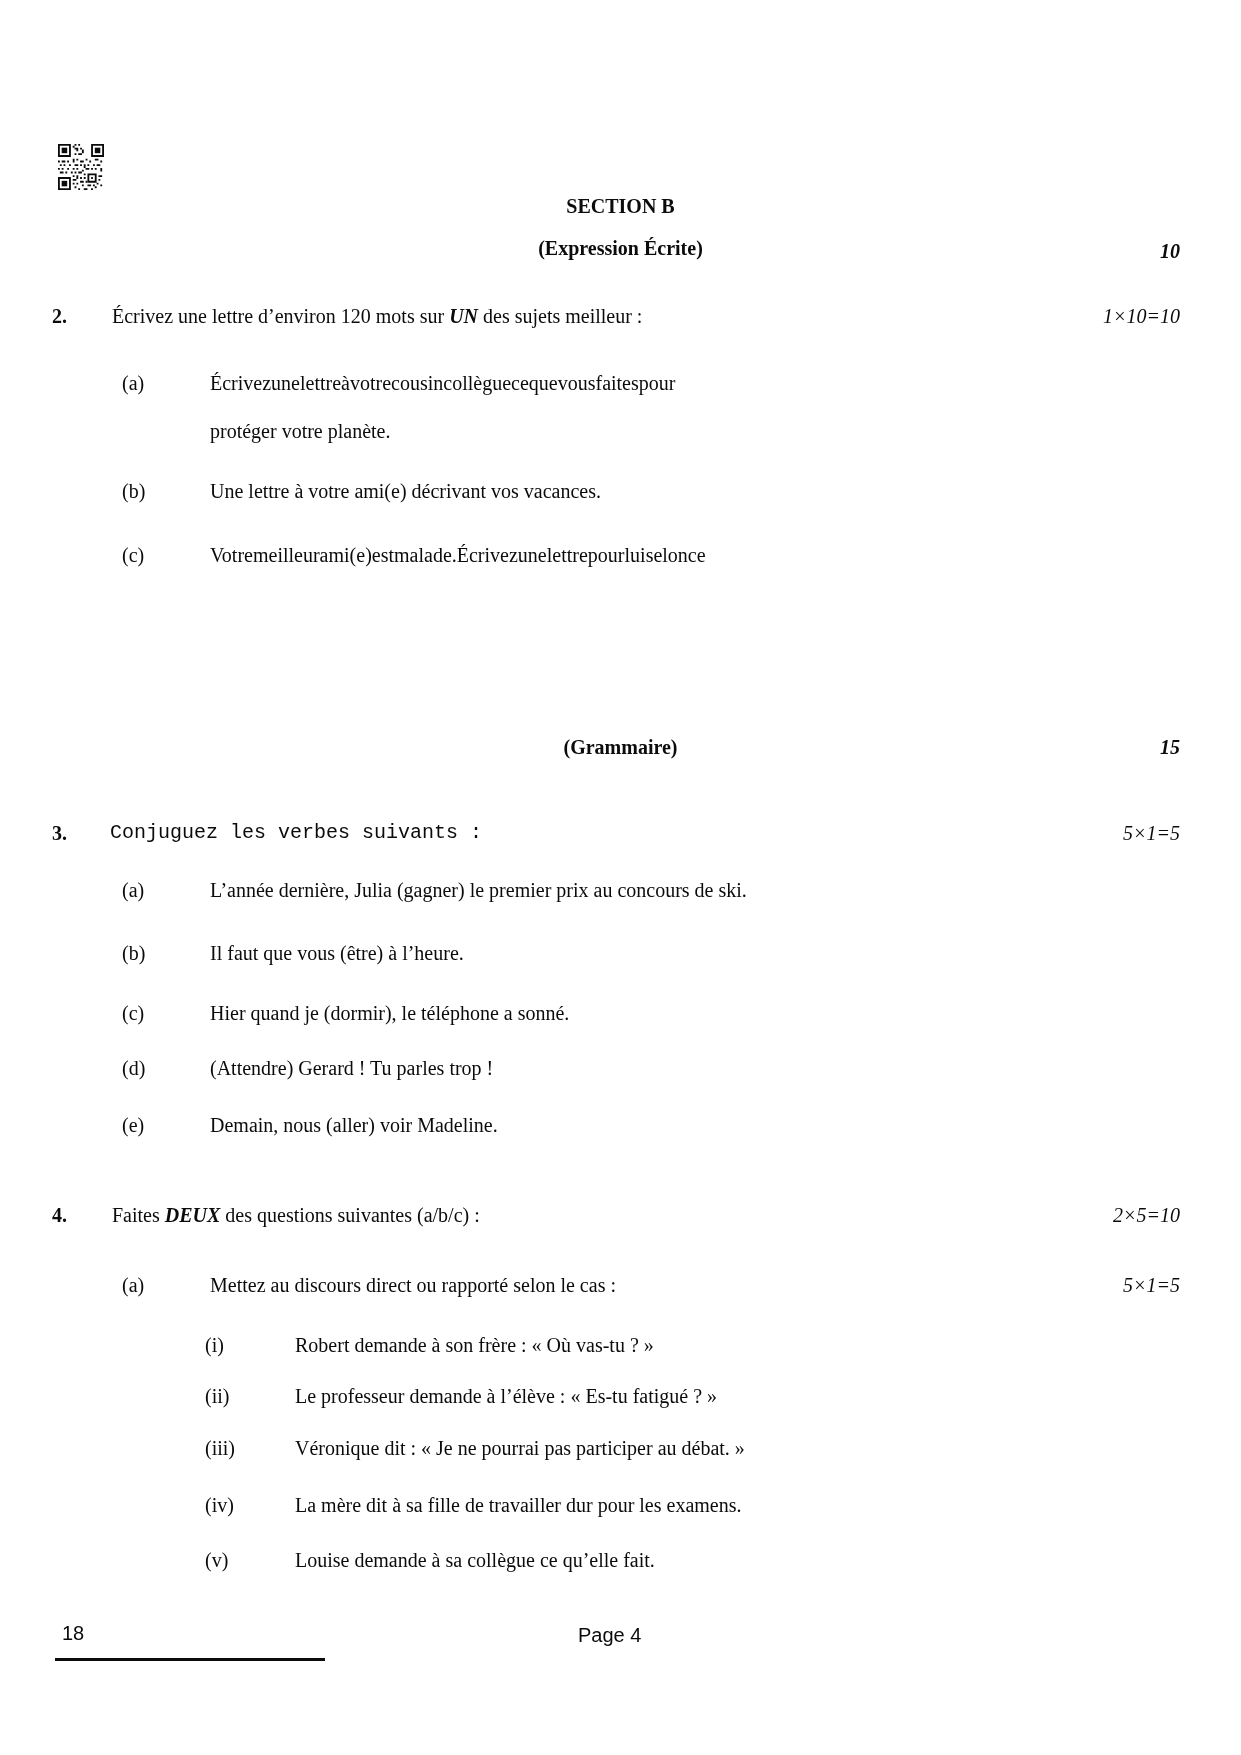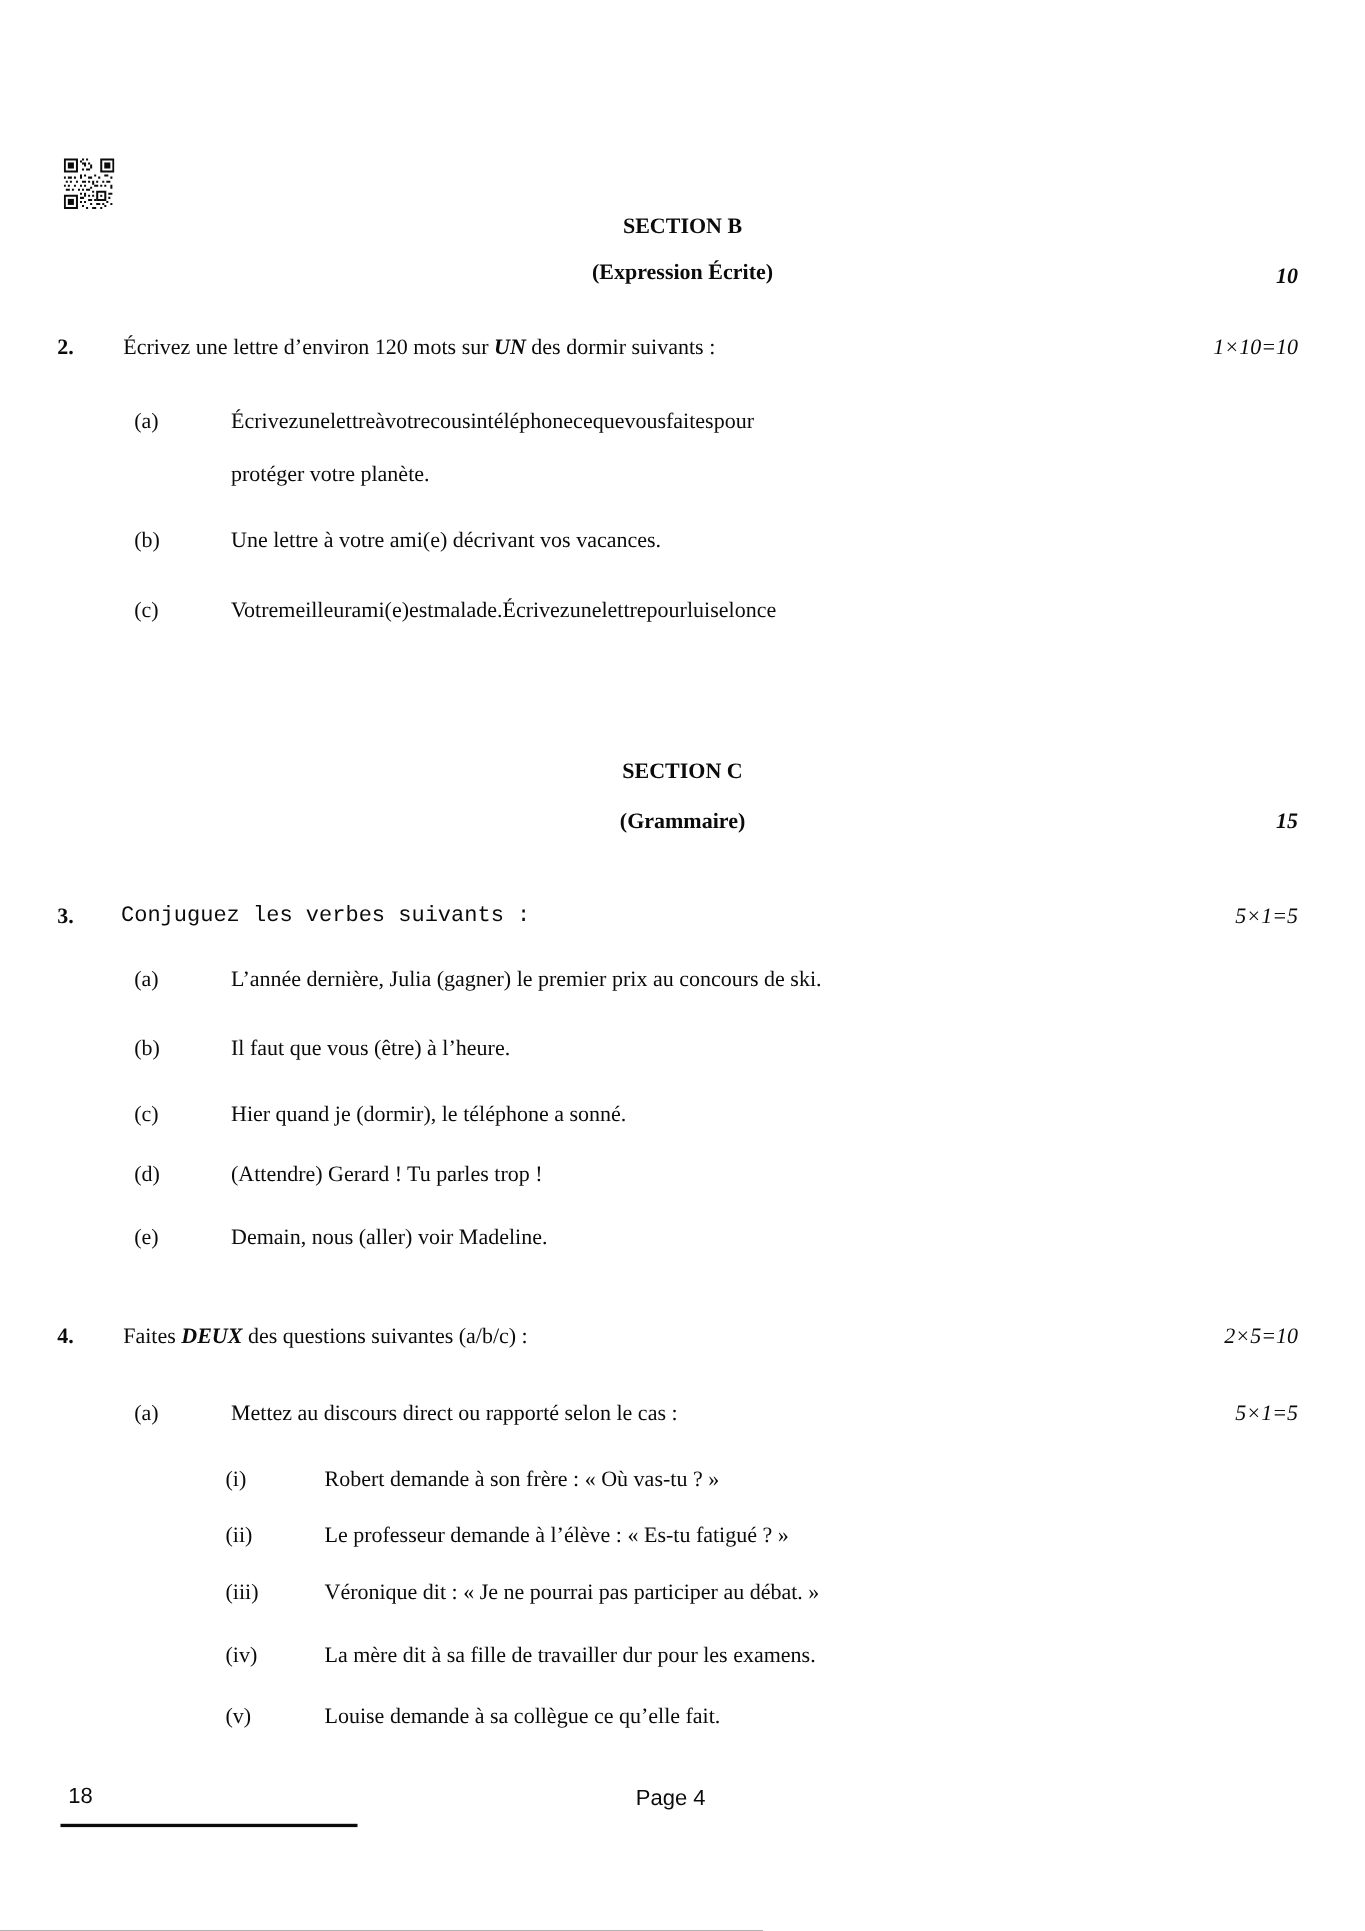--- a/index.html
+++ b/index.html
@@ -51,34 +51,34 @@
                M9,23h1v1h-1z M11,24h1v1h-1z M14,24h2v1h-2z M18,24h1v1h-1z M20,23h1v1h-1z"></path>
     </g>
   </svg>
 
   <div class="abs row center b" style="top:188px;">SECTION B</div>
   <div class="abs row center b" style="top:230px;">(Expression Écrite)</div>
   <div class="marks b" style="top:233px;">10</div>
 
   <div class="abs row b" style="left:52px;top:298px;">2.</div>
   <div class="abs row" style="left:112px;top:298px;">
-    <span>Écrivez une lettre d’environ 120 mots sur </span><span class="b i">UN</span><span> des dormir suivants :</span>
+    <span>Écrivez une lettre d’environ 120 mots sur </span><span class="b i">UN</span><span> des sujets meilleur :</span>
   </div>
   <div class="marks" style="top:298px;">1×10=10</div>
 
   <div class="abs row" style="left:122px;top:365px;">(a)</div>
   <div class="abs jblock" style="left:210px;top:359px;">
     <div class="jline">
         <span>Écrivez</span>
         <span>une</span>
         <span>lettre</span>
         <span>à</span>
         <span>votre</span>
         <span>cousin</span>
-        <span>téléphone</span>
+        <span>collègue</span>
         <span>ce</span>
         <span>que</span>
         <span>vous</span>
         <span>faites</span>
         <span>pour</span>
       </div>
     <div>protéger votre planète.</div>
   </div>
 
   <div class="abs row" style="left:122px;top:473px;">(b)</div>
@@ -95,21 +95,20 @@
         <span>Écrivez</span>
         <span>une</span>
         <span>lettre</span>
         <span>pour</span>
         <span>lui</span>
         <span>selon</span>
         <span>ce</span>
       </div>
   </div>
 
-  <div class="abs row center b" style="top:683px;">SECTION C</div>
   <div class="abs row center b" style="top:729px;">(Grammaire)</div>
   <div class="marks b" style="top:729px;">15</div>
 
   <div class="abs row b" style="left:52px;top:815px;">3.</div>
   <div class="abs row" style="left:110px;top:815px;font-family:Liberation Mono, monospace;">Conjuguez les verbes suivants :</div>
   <div class="marks" style="top:815px;">5×1=5</div>
 
   <div class="abs row" style="left:122px;top:872px;">(a)</div>
   <div class="abs row" style="left:210px;top:872px;">L’année dernière, Julia (gagner) le premier prix au concours de ski.</div>
 

